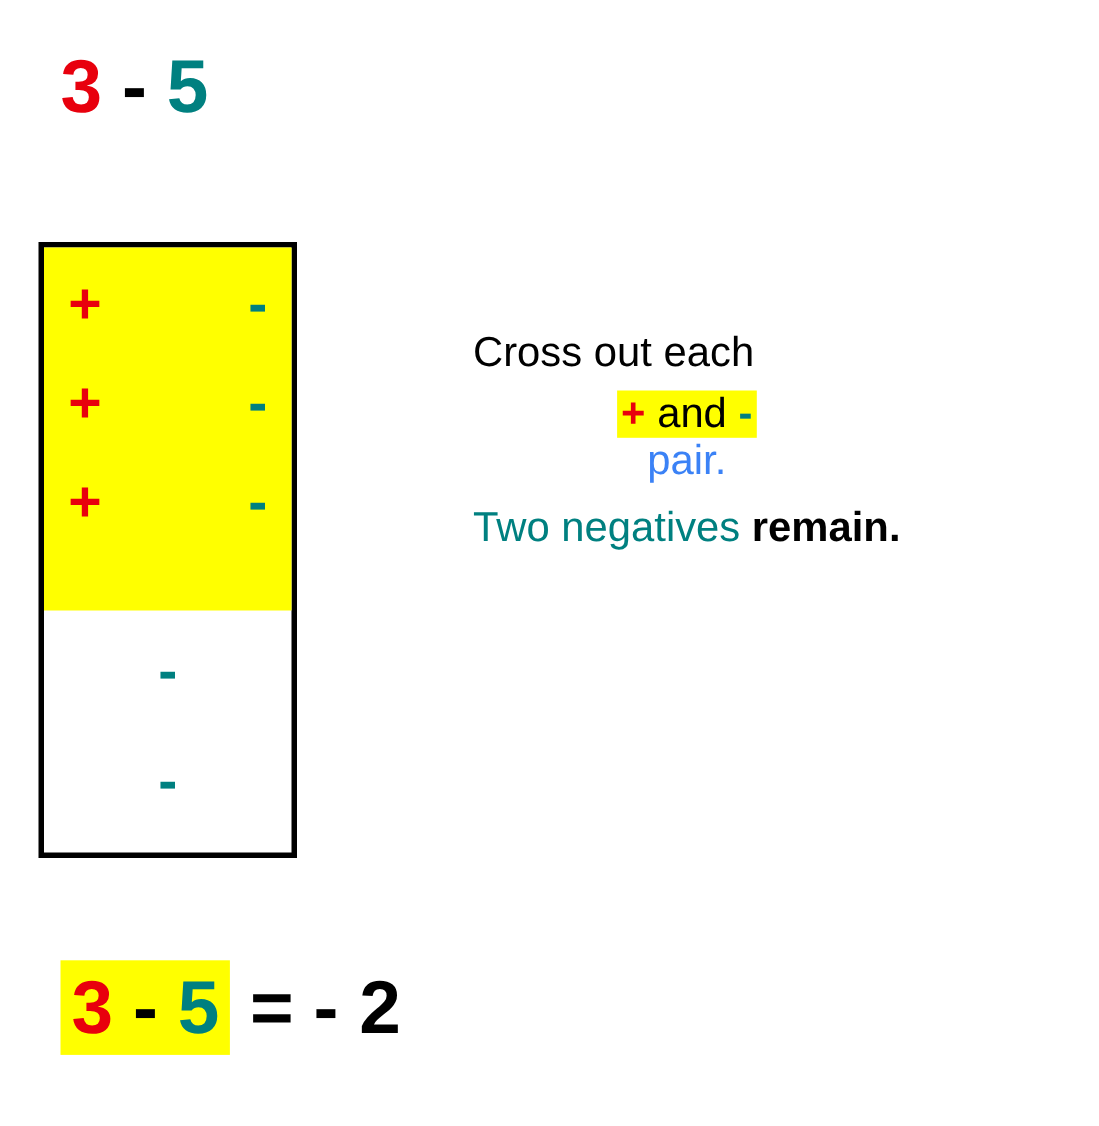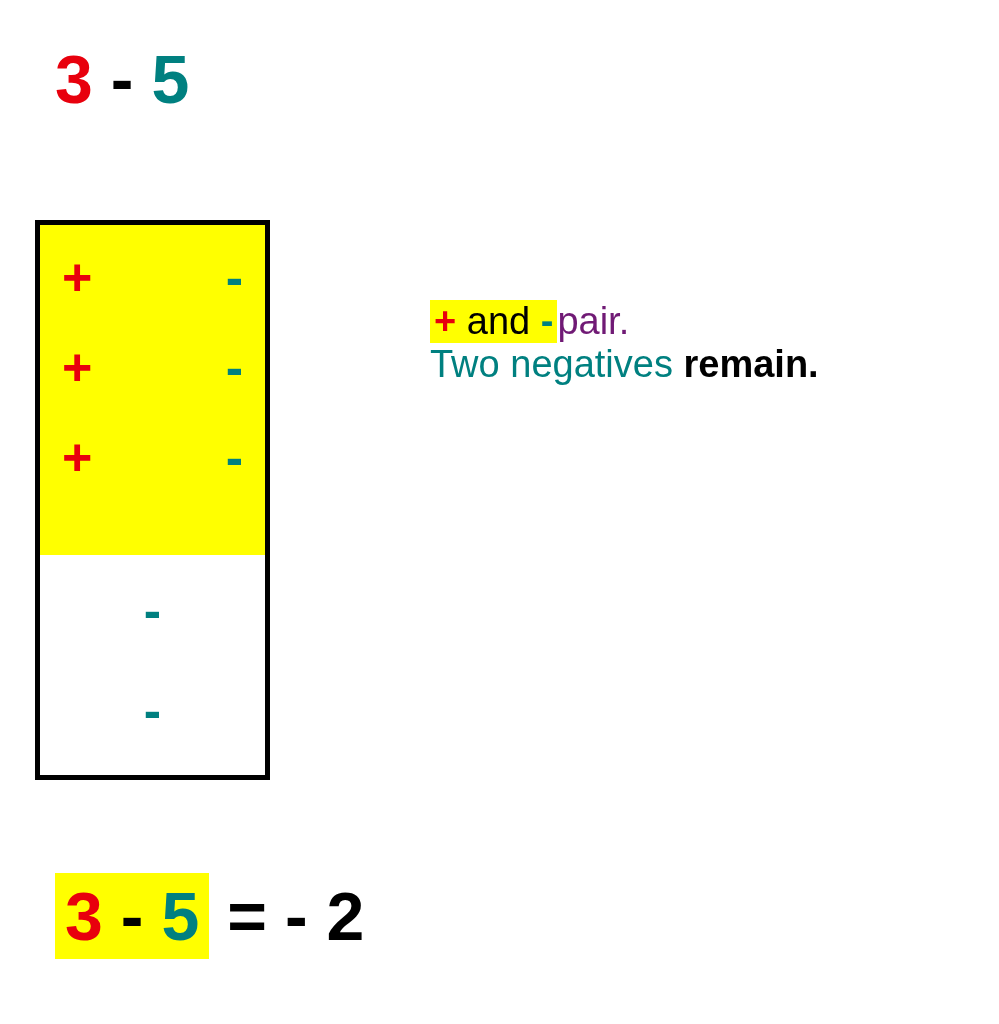--- a/index.html
+++ b/index.html
@@ -104,39 +104,41 @@
       font-size: 38px;
       color: #000000;
       font-weight: normal;
       margin-bottom: 12px;
     }
     .pair-line {
       display: flex;
       align-items: center;
       gap: 0px;
       font-size: 38px;
+      margin-bottom: 18px;
+      flex-direction: column;
     }
     .pair-highlight {
       background: #ffff00;
       padding: 0 4px;
     }
     .pair-plus {
       color: #e8000d;
       font-weight: bold;
     }
     .pair-and {
       color: #000000;
       font-weight: normal;
     }
     .pair-minus {
       color: #008080;
       font-weight: bold;
     }
     .pair-text {
-      color: #701a75;
+      color: #3b82f6;
       font-weight: normal;
     }
     .negatives-line {
       font-size: 38px;
     }
     .negatives-teal {
       color: #008080;
       font-weight: normal;
     }
     .negatives-black {
@@ -204,20 +206,21 @@
 
   <span class="minus-sign-yellow row1">-</span>
   <span class="minus-sign-yellow row2">-</span>
   <span class="minus-sign-yellow row3">-</span>
 
   <span class="minus-sign-white row4">-</span>
   <span class="minus-sign-white row5">-</span>
 </div>
 
 <div class="instruction-area">
+  <div class="cross-out-text">Cross out each</div>
   <div class="pair-line">
     <span class="pair-highlight">
       <span class="pair-plus">+</span>
       <span class="pair-and"> and </span>
       <span class="pair-minus">-</span>
     </span>
     <span class="pair-text"> pair.</span>
   </div>
   <div class="negatives-line">
     <span class="negatives-teal">Two negatives</span>

